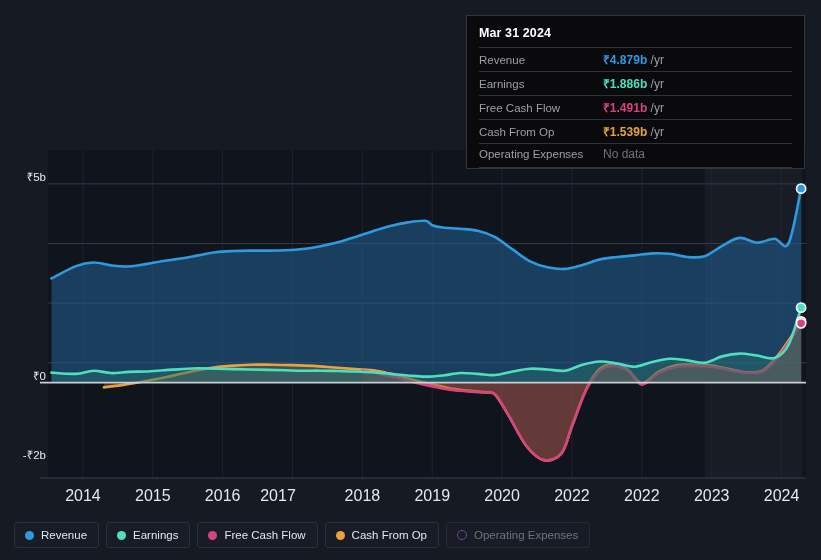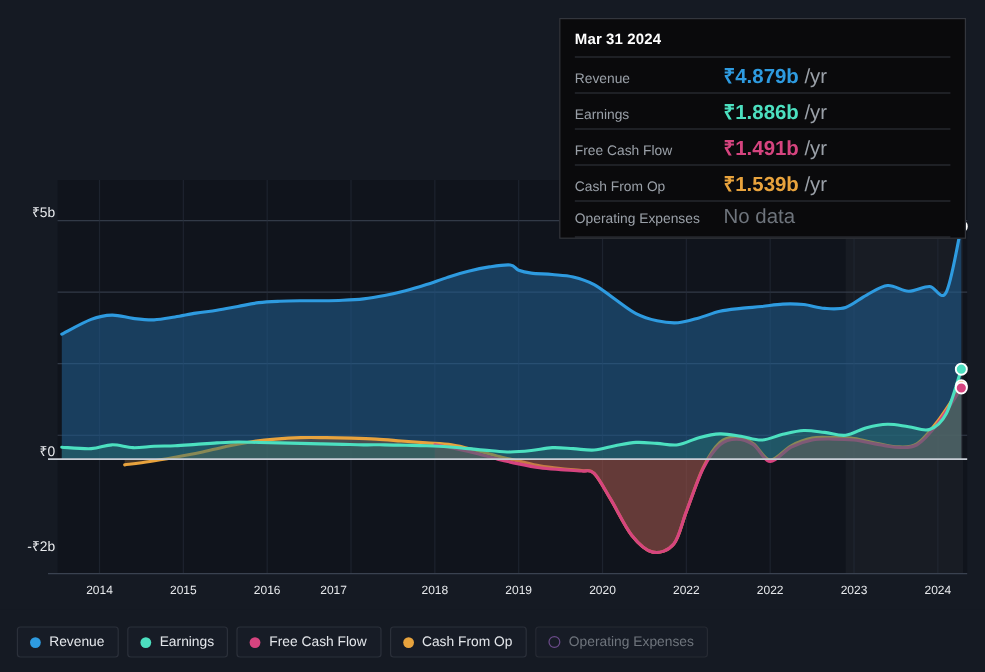--- a/index.html
+++ b/index.html
@@ -47,21 +47,21 @@
   }
   #x-axis-labels {
     position: absolute;
     left: 0;
     top: 483px;
     width: 821px;
     height: 22px;
   }
   .x-tick {
     position: absolute;
-    font-size: 10px;
+    font-size: 16px;
     color: #e6e8eb;
     transform: translateX(-50%);
     white-space: nowrap;
   }
 
   
   #tooltip {
     position: absolute;
     left: 466px;
     top: 15px;
@@ -87,21 +87,21 @@
     min-height: 14px;
   }
   .tt-row.no-border { border-top: none; }
   .tt-label {
     width: 124px;
     flex: 0 0 124px;
     color: #9aa0a8;
     font-size: 11.5px;
   }
   .tt-value {
-    font-size: 17px;
+    font-size: 12px;
     color: #9aa0a8;
     white-space: nowrap;
     text-align: right;
   }
   .tt-value b {
     font-weight: bold;
   }
   .tt-nodata { color: #6e747c; }
   #tooltip-bottom-rule {
     border-top: 1px solid #2e3138;

